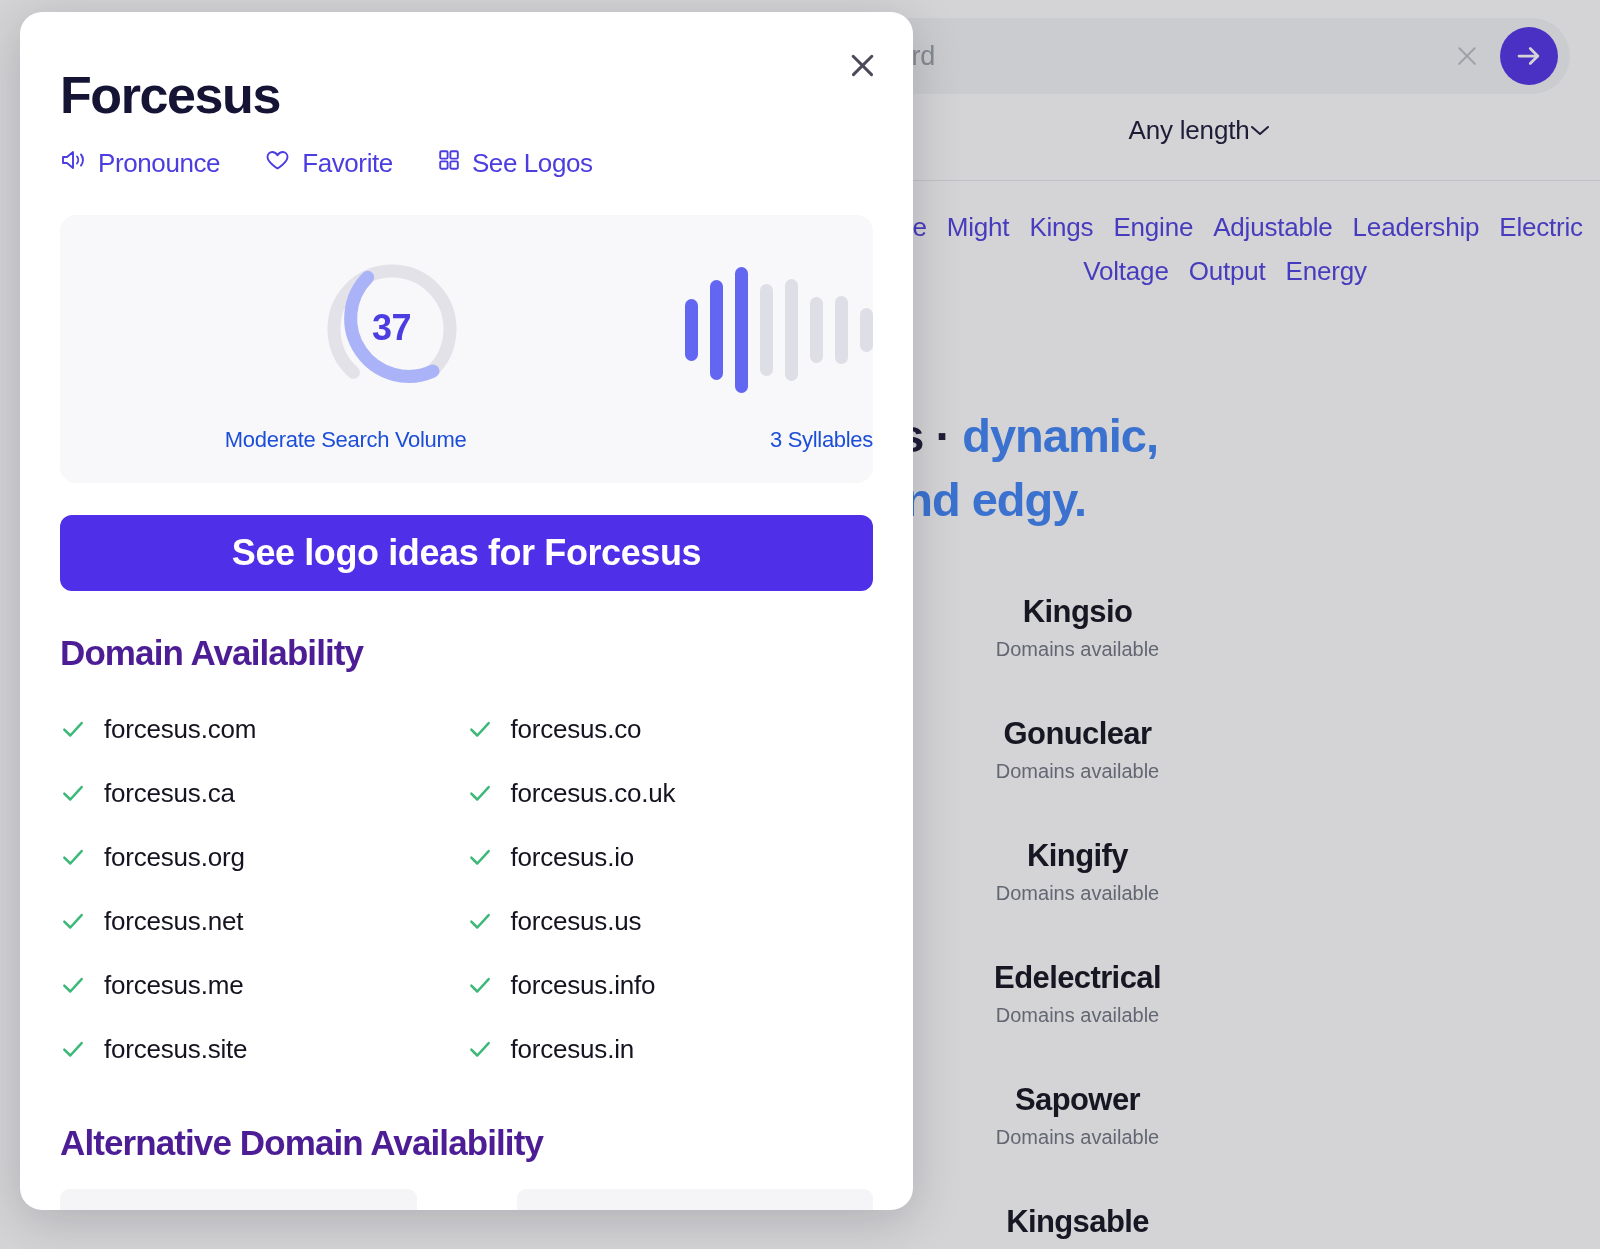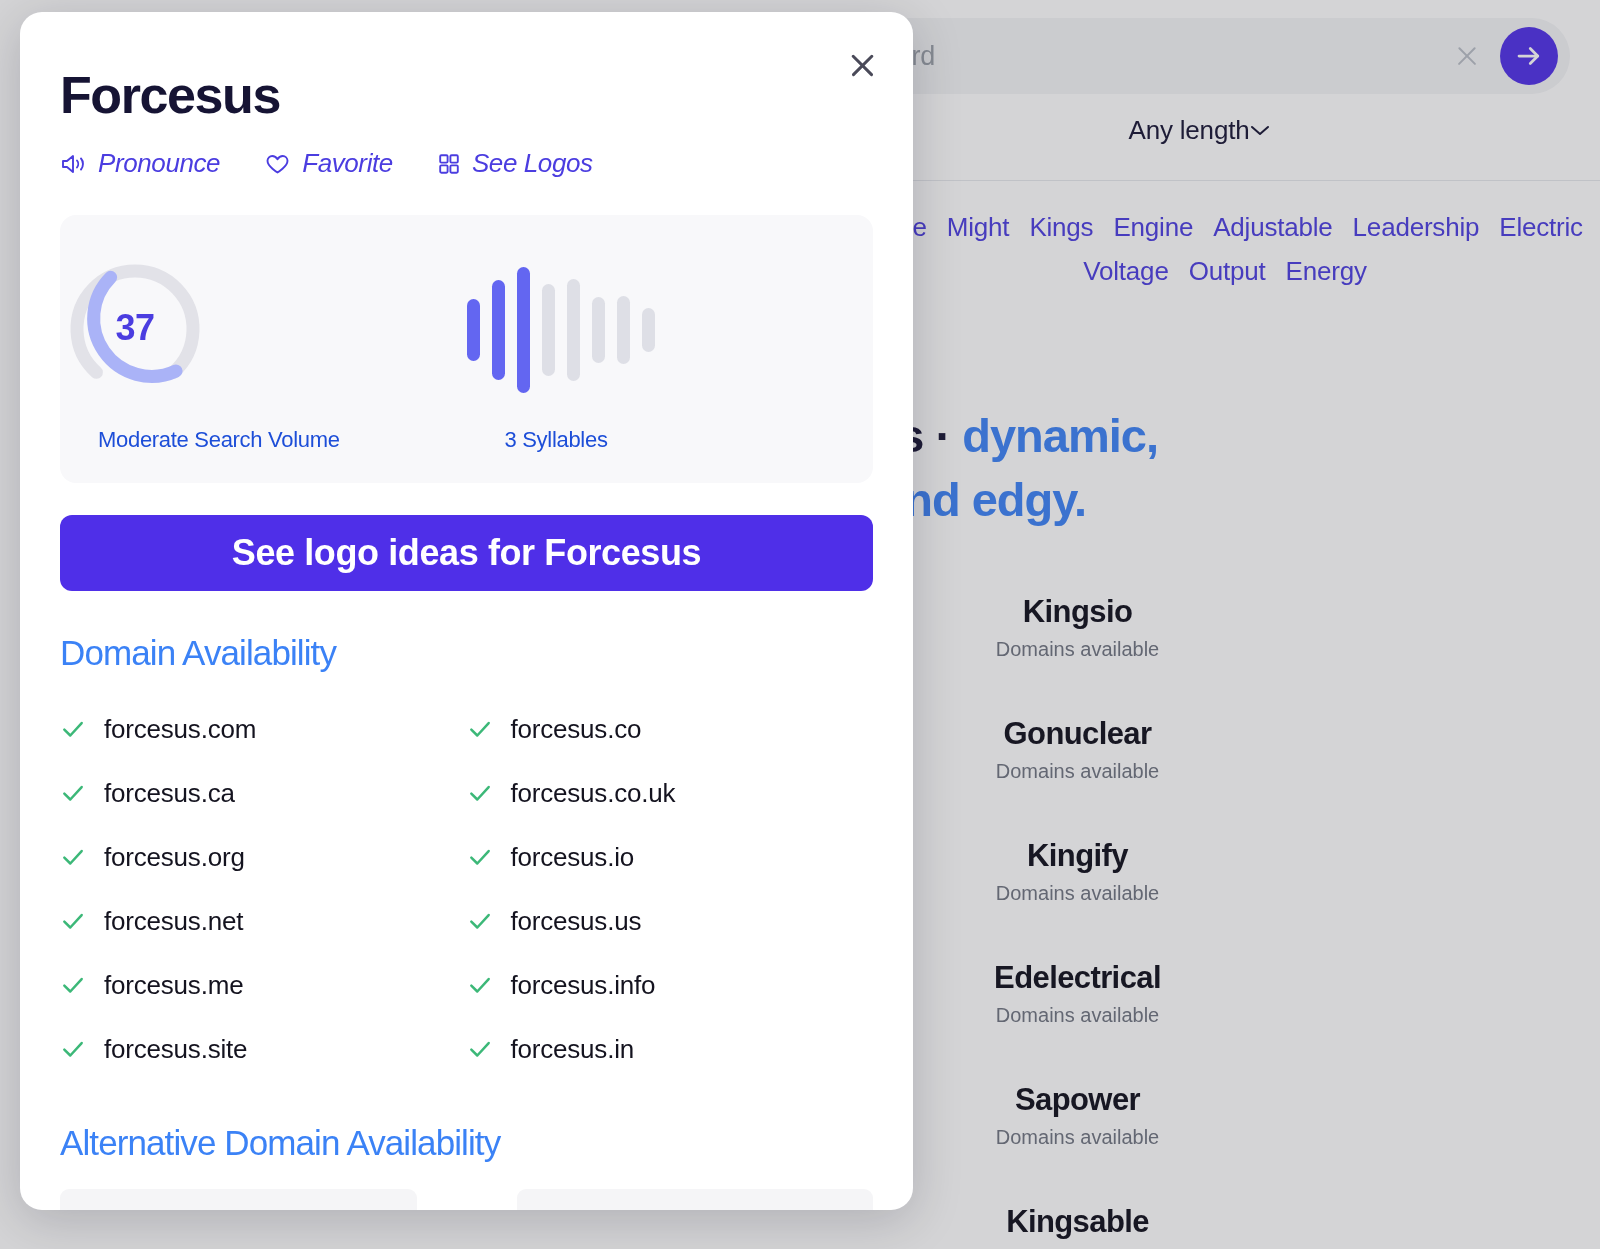--- a/index.html
+++ b/index.html
@@ -219,43 +219,41 @@
   }
 
   .action-row {
     display: flex;
     align-items: center;
     gap: 44px;
     margin-top: 22px;
   }
   .action {
     display: flex;
-    align-items: center;
     gap: 11px;
     color: #4b3de0;
     font-size: 26px;
     font-weight: 500;
     letter-spacing: -0.4px;
     cursor: pointer;
-    font-style: italic;
   }
   .action svg { display: block; flex: none; }
 
   .stats-card {
     margin-top: 36px;
     height: 268px;
     background: #f8f8fa;
     border-radius: 16px;
     display: flex;
   }
   .stat {
     flex: 1;
     display: flex;
     flex-direction: column;
-    align-items: flex-start;
+    align-items: flex-end;
     justify-content: flex-start;
     padding-top: 40px;
   }
   .stat-label {
     font-size: 22px;
     color: #1d4ed8;
     letter-spacing: -0.3px;
     margin-top: 22px;
     margin-left: 38px;
   }
@@ -298,22 +296,22 @@
     font-family: "Liberation Sans", sans-serif;
     font-size: 36px;
     font-weight: 700;
     letter-spacing: -0.4px;
     cursor: pointer;
   }
 
   .section-title {
     margin-top: 42px;
     font-size: 35px;
-    font-weight: 400;
-    color: #3b82f6;
+    font-weight: 700;
+    color: #4c1d95;
     letter-spacing: -0.9px;
   }
 
   .domain-grid {
     margin-top: 24px;
     display: grid;
     grid-template-columns: 1fr 1fr;
     row-gap: 0;
   }
   .domain-item {

